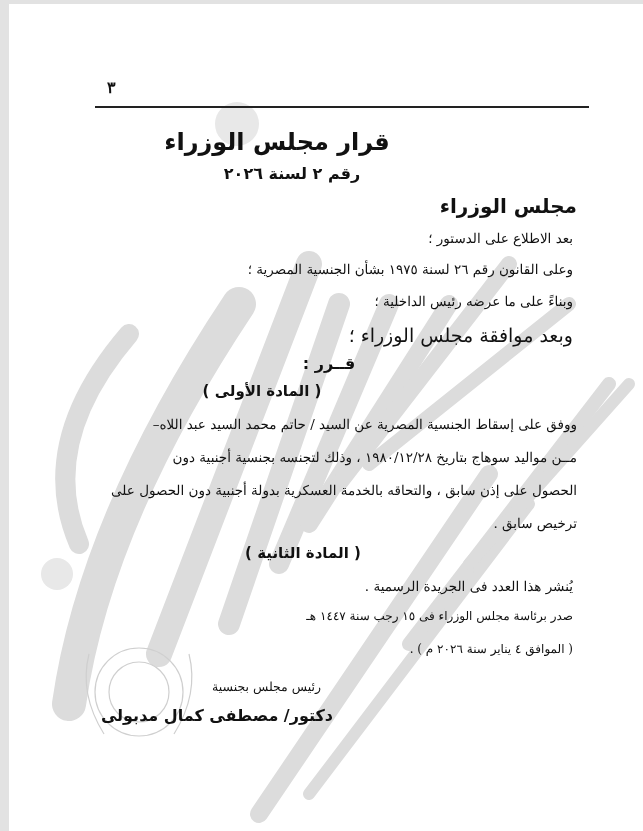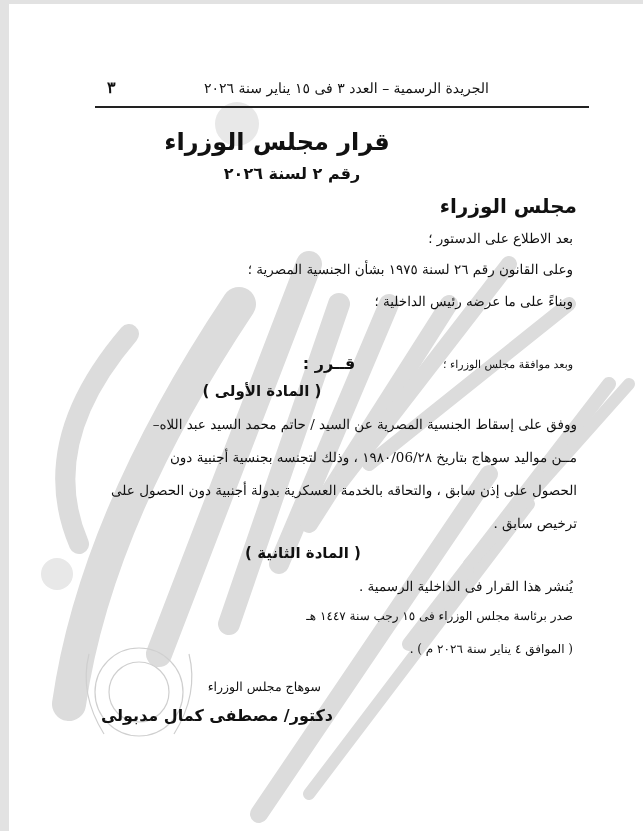--- a/index.html
+++ b/index.html
@@ -54,45 +54,44 @@
     <g fill="none" stroke="#cfcfcf" stroke-width="1.2">
       <circle cx="130" cy="688" r="44"></circle>
       <circle cx="130" cy="688" r="30"></circle>
       <path d="M80 650 Q 70 690 95 730"></path>
       <path d="M180 650 Q 190 690 165 730"></path>
     </g>
   </svg>
 
   <div class="layer">
 
-    <div class="t serif" style="right:154px; top:76px; font-size:14px;">الجريدة الرسمية – العدد ٣ فى ١٥ يناير سنة ٢٠٢٦</div>
     <div class="t serif bold" style="left:98px; top:74px; font-size:16px;">٣</div>
     <div class="header-line"></div>
 
     <div class="t sans bold" style="left:0; width:536px; text-align:center; top:124px; font-size:24px;">قرار مجلس الوزراء</div>
     <div class="t sans bold" style="left:0; width:566px; text-align:center; top:160px; font-size:16px;">رقم ٢ لسنة ٢٠٢٦</div>
 
     <div class="t sans bold" style="right:66px; top:190px; font-size:20px;">مجلس الوزراء</div>
 
     <div class="t serif" style="right:70px; top:226px; font-size:13.5px;">بعد الاطلاع على الدستور ؛</div>
     <div class="t serif" style="right:70px; top:257px; font-size:13.5px;">وعلى القانون رقم ٢٦ لسنة ١٩٧٥ بشأن الجنسية المصرية ؛</div>
     <div class="t serif" style="right:70px; top:289px; font-size:13.5px;">وبناءً على ما عرضه رئيس الداخلية ؛</div>
-    <div class="t serif" style="right:70px; top:320px; font-size:11px;margin-top:34px;">وبعد موافقة مجلس الوزراء ؛</div>
+    <div class="t serif" style="right:70px; top:320px; font-size:19px;">وبعد موافقة مجلس الوزراء ؛</div>
 
     <div class="t sans bold" style="left:3px; width:634px; text-align:center; top:350px; font-size:16px;">قــرر :</div>
 
     <div class="t sans bold" style="left:0; width:506px; text-align:center; top:378px; font-size:15px;">( المادة الأولى )</div>
     <div class="t serif" style="right:66px; top:412px; font-size:13.5px;">ووفق على إسقاط الجنسية المصرية عن السيد / حاتم محمد السيد عبد اللاه–</div>
-    <div class="t serif" style="right:66px; top:445px; font-size:13.5px;">مــن مواليد سوهاج بتاريخ ١٩٨٠/06/٢٨ ، وذلك لتجنسه بجنسية أجنبية دون</div>
+    <div class="t serif" style="right:66px; top:445px; font-size:13.5px;">مــن مواليد سوهاج بتاريخ ١٩٨٠/١٢/٢٨ ، وذلك لتجنسه بجنسية أجنبية دون</div>
     <div class="t serif" style="right:66px; top:478px; font-size:13.5px;">الحصول على إذن سابق ، والتحاقه بالخدمة العسكرية بدولة أجنبية دون الحصول على</div>
     <div class="t serif" style="right:66px; top:511px; font-size:13.5px;">ترخيص سابق .</div>
 
     <div class="t sans bold" style="left:0; width:588px; text-align:center; top:540px; font-size:15px;">( المادة الثانية )</div>
-    <div class="t serif" style="right:70px; top:574px; font-size:13.5px;">يُنشر هذا القرار فى الداخلية الرسمية .</div>
+    <div class="t serif" style="right:70px; top:574px; font-size:13.5px;">يُنشر هذا العدد فى الجريدة الرسمية .</div>
 
     <div class="t serif" style="right:70px; top:605px; font-size:12px;">صدر برئاسة مجلس الوزراء فى ١٥ رجب سنة ١٤٤٧ هـ</div>
     <div class="t serif" style="right:70px; top:638px; font-size:12px;">( الموافق ٤ يناير سنة ٢٠٢٦ م ) .</div>
 
-    <div class="t serif" style="right:322px; top:675px; font-size:12.5px;">سوهاج مجلس الوزراء</div>
+    <div class="t serif" style="right:322px; top:675px; font-size:12.5px;">رئيس مجلس بجنسية</div>
     <div class="t sans bold" style="right:310px; top:702px; font-size:16px;margin-left:16px;">دكتور/ مصطفى كمال مدبولى</div>
 
   </div>
 </div>
 
 </body></html>

